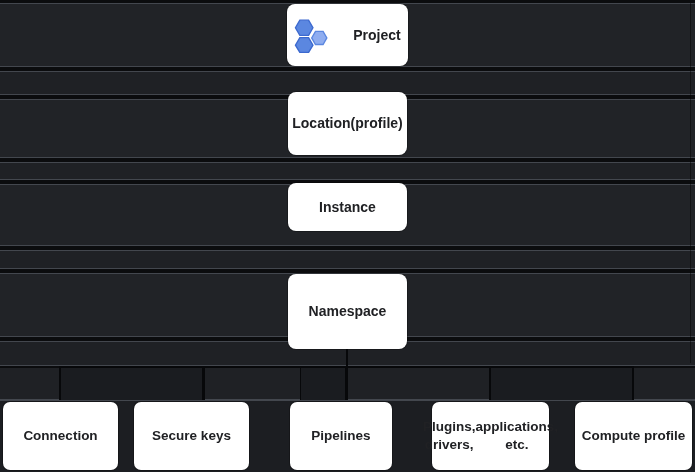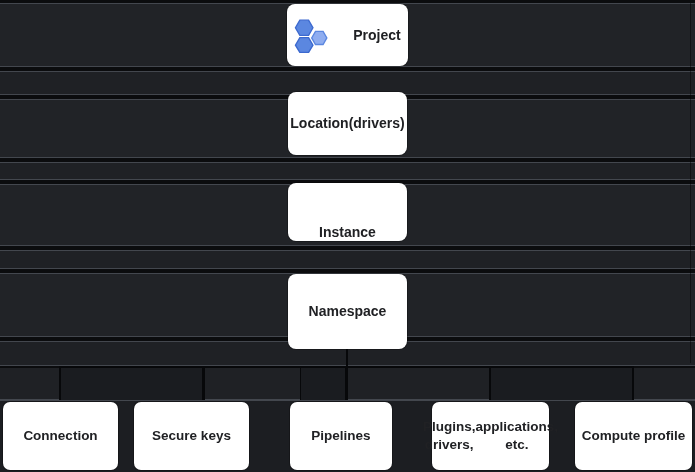--- a/index.html
+++ b/index.html
@@ -76,25 +76,25 @@
       <polygon points="19.5,10 15,17.8 6,17.8 1.5,10 6,2.2 15,2.2" fill="#5b87e0" stroke="#3c69cf" stroke-width="1.4"></polygon>
       <polygon points="19.5,28 15,35.4 6,35.4 1.5,28 6,20.2 15,20.2" fill="#5b87e0" stroke="#3c69cf" stroke-width="1.4"></polygon>
       <polygon points="33.8,20.5 29.9,27.3 22.1,27.3 18.2,20.5 22.1,13.7 29.9,13.7" fill="#8fadf0" stroke="#5b87e0" stroke-width="1.4"></polygon>
     </svg>
     <span>Project</span>
   </div>
 
   <div class="node" style="left:288px;top:92px;width:119px;height:63px;">
     <span class="stack">
       <span>Location</span>
-      <span>(drivers)</span>
+      <span>(profile)</span>
     </span>
   </div>
 
-  <div class="node" style="left:288px;top:183px;width:119px;height:58px;align-items:flex-end;">
+  <div class="node" style="left:288px;top:183px;width:119px;height:48px;">
     <span>Instance</span>
   </div>
 
   <div class="node" style="left:288px;top:274px;width:119px;height:75px;">
     <span>Namespace</span>
   </div>
 
   <div class="node child" style="left:3px;top:402px;width:115px;height:68px;">
     <span>Connection</span>
   </div>

